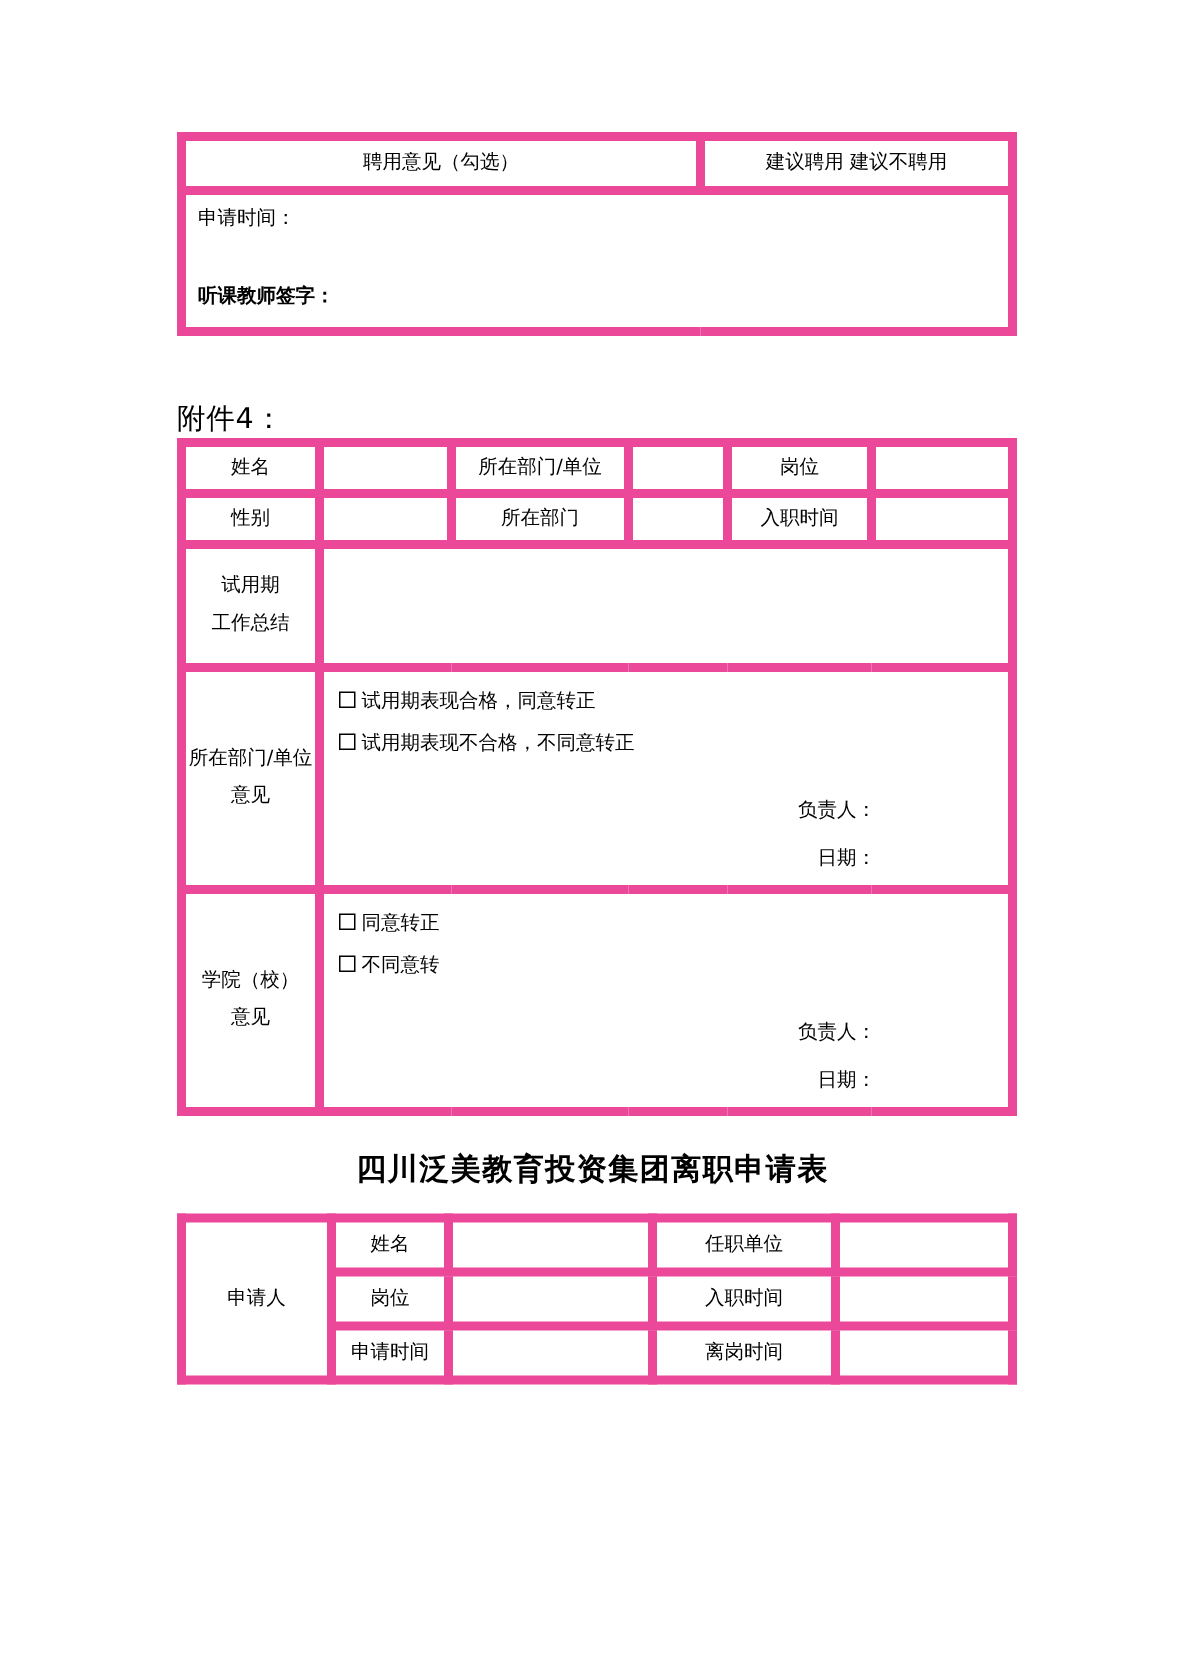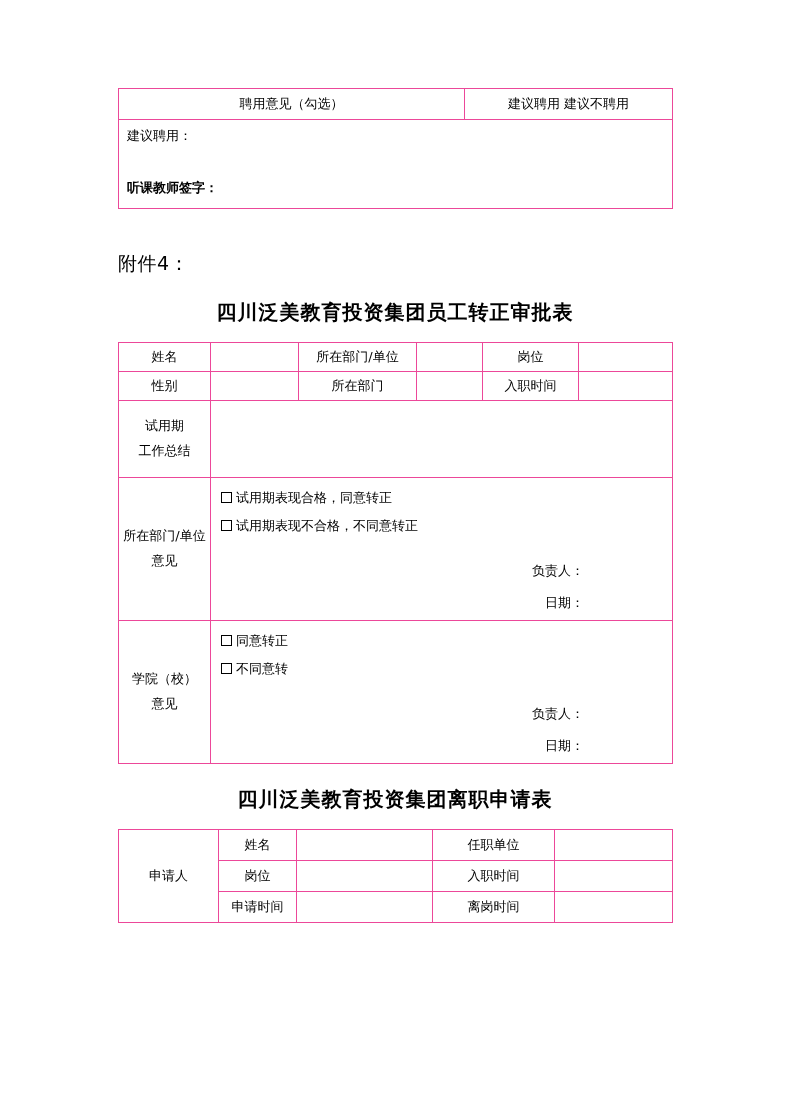--- a/index.html
+++ b/index.html
@@ -21,21 +21,21 @@
     box-sizing: border-box;
     padding: 88px 118px 0 118px;
   }
 
   table.doc-table {
     border-collapse: collapse;
     width: 554px;
     table-layout: fixed;
   }
   table.doc-table td {
-    border: 1px solid #ec4899;
+    border: 6px solid #ec4899;
     padding: 0;
     vertical-align: middle;
     font-size: 13px;
     line-height: 1.5;
     margin-top: 44px;
   }
 
   
   .t1 td {
     height: 30px;
@@ -132,29 +132,28 @@
       <col style="width:346px">
       <col style="width:208px">
     </colgroup>
     <tbody>
       <tr>
         <td class="row1-left">聘用意见（勾选）</td>
         <td class="row1-right">建议聘用   建议不聘用</td>
       </tr>
       <tr>
         <td class="big-cell" colspan="2">
-          <div>建议聘用：</div>
+          <div>申请时间：</div>
           <div class="sign-line">听课教师签字：</div>
         </td>
       </tr>
     </tbody>
   </table>
 
   <div class="attach-label">附件4：</div>
-  <div class="doc-title">四川泛美教育投资集团员工转正审批表</div>
 
   <table class="doc-table t4">
     <colgroup>
       <col style="width:92px">
       <col style="width:88px">
       <col style="width:118px">
       <col style="width:66px">
       <col style="width:96px">
       <col style="width:94px">
     </colgroup>

